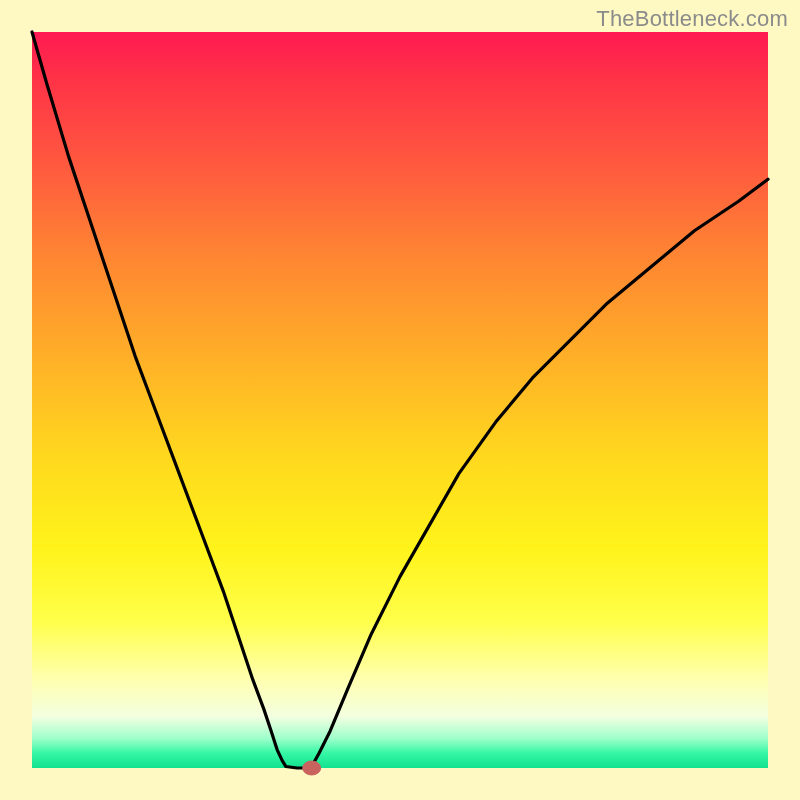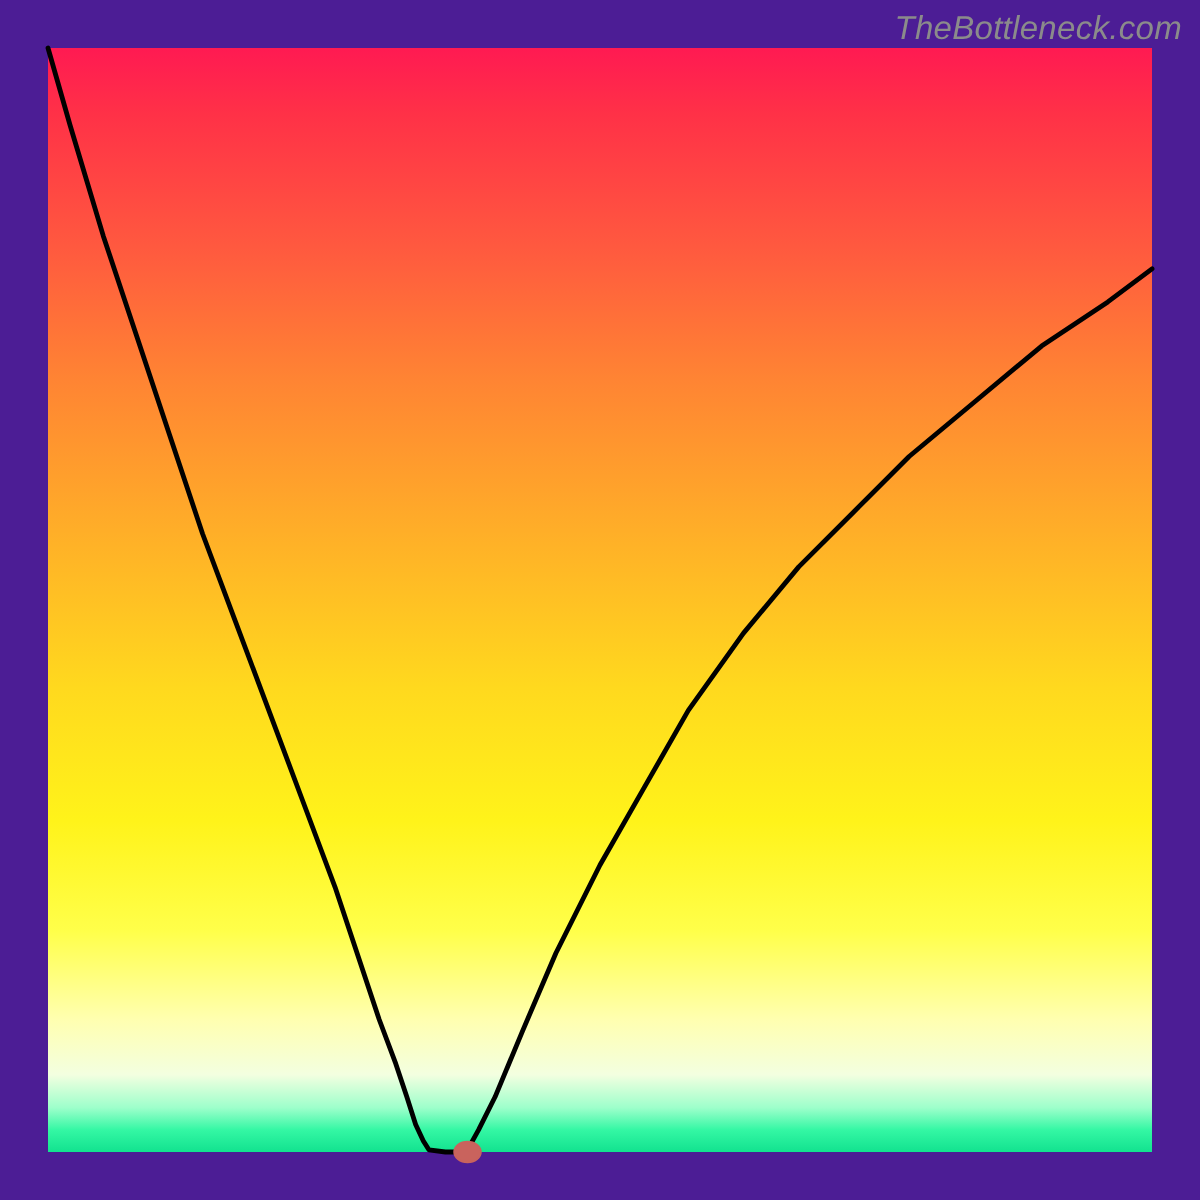--- a/index.html
+++ b/index.html
@@ -8,22 +8,21 @@
     width: 800px;
     height: 800px;
     overflow: hidden;
     background: #000;
     font-family: Arial, Helvetica, sans-serif;
   }
   .frame {
     position: relative;
     width: 800px;
     height: 800px;
-    background: #4c1d95;
-    font-style: italic;
+    background: #fef9c3;
   }
   .plot-area {
     position: absolute;
     left: 32px;
     top: 32px;
     width: 736px;
     height: 736px;
     background: linear-gradient(
       to bottom,
       #ff1a52 0%,

